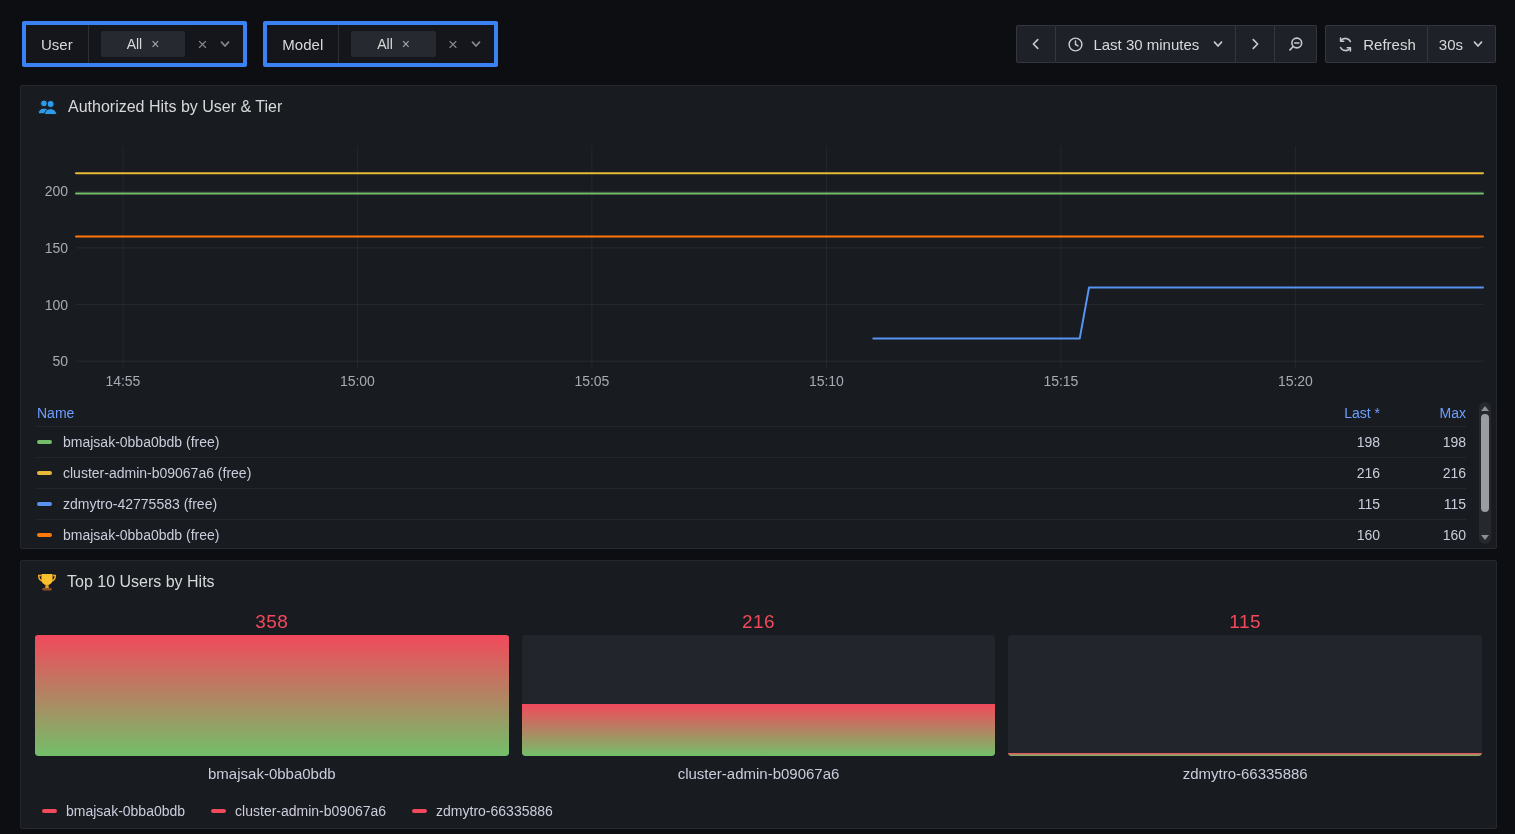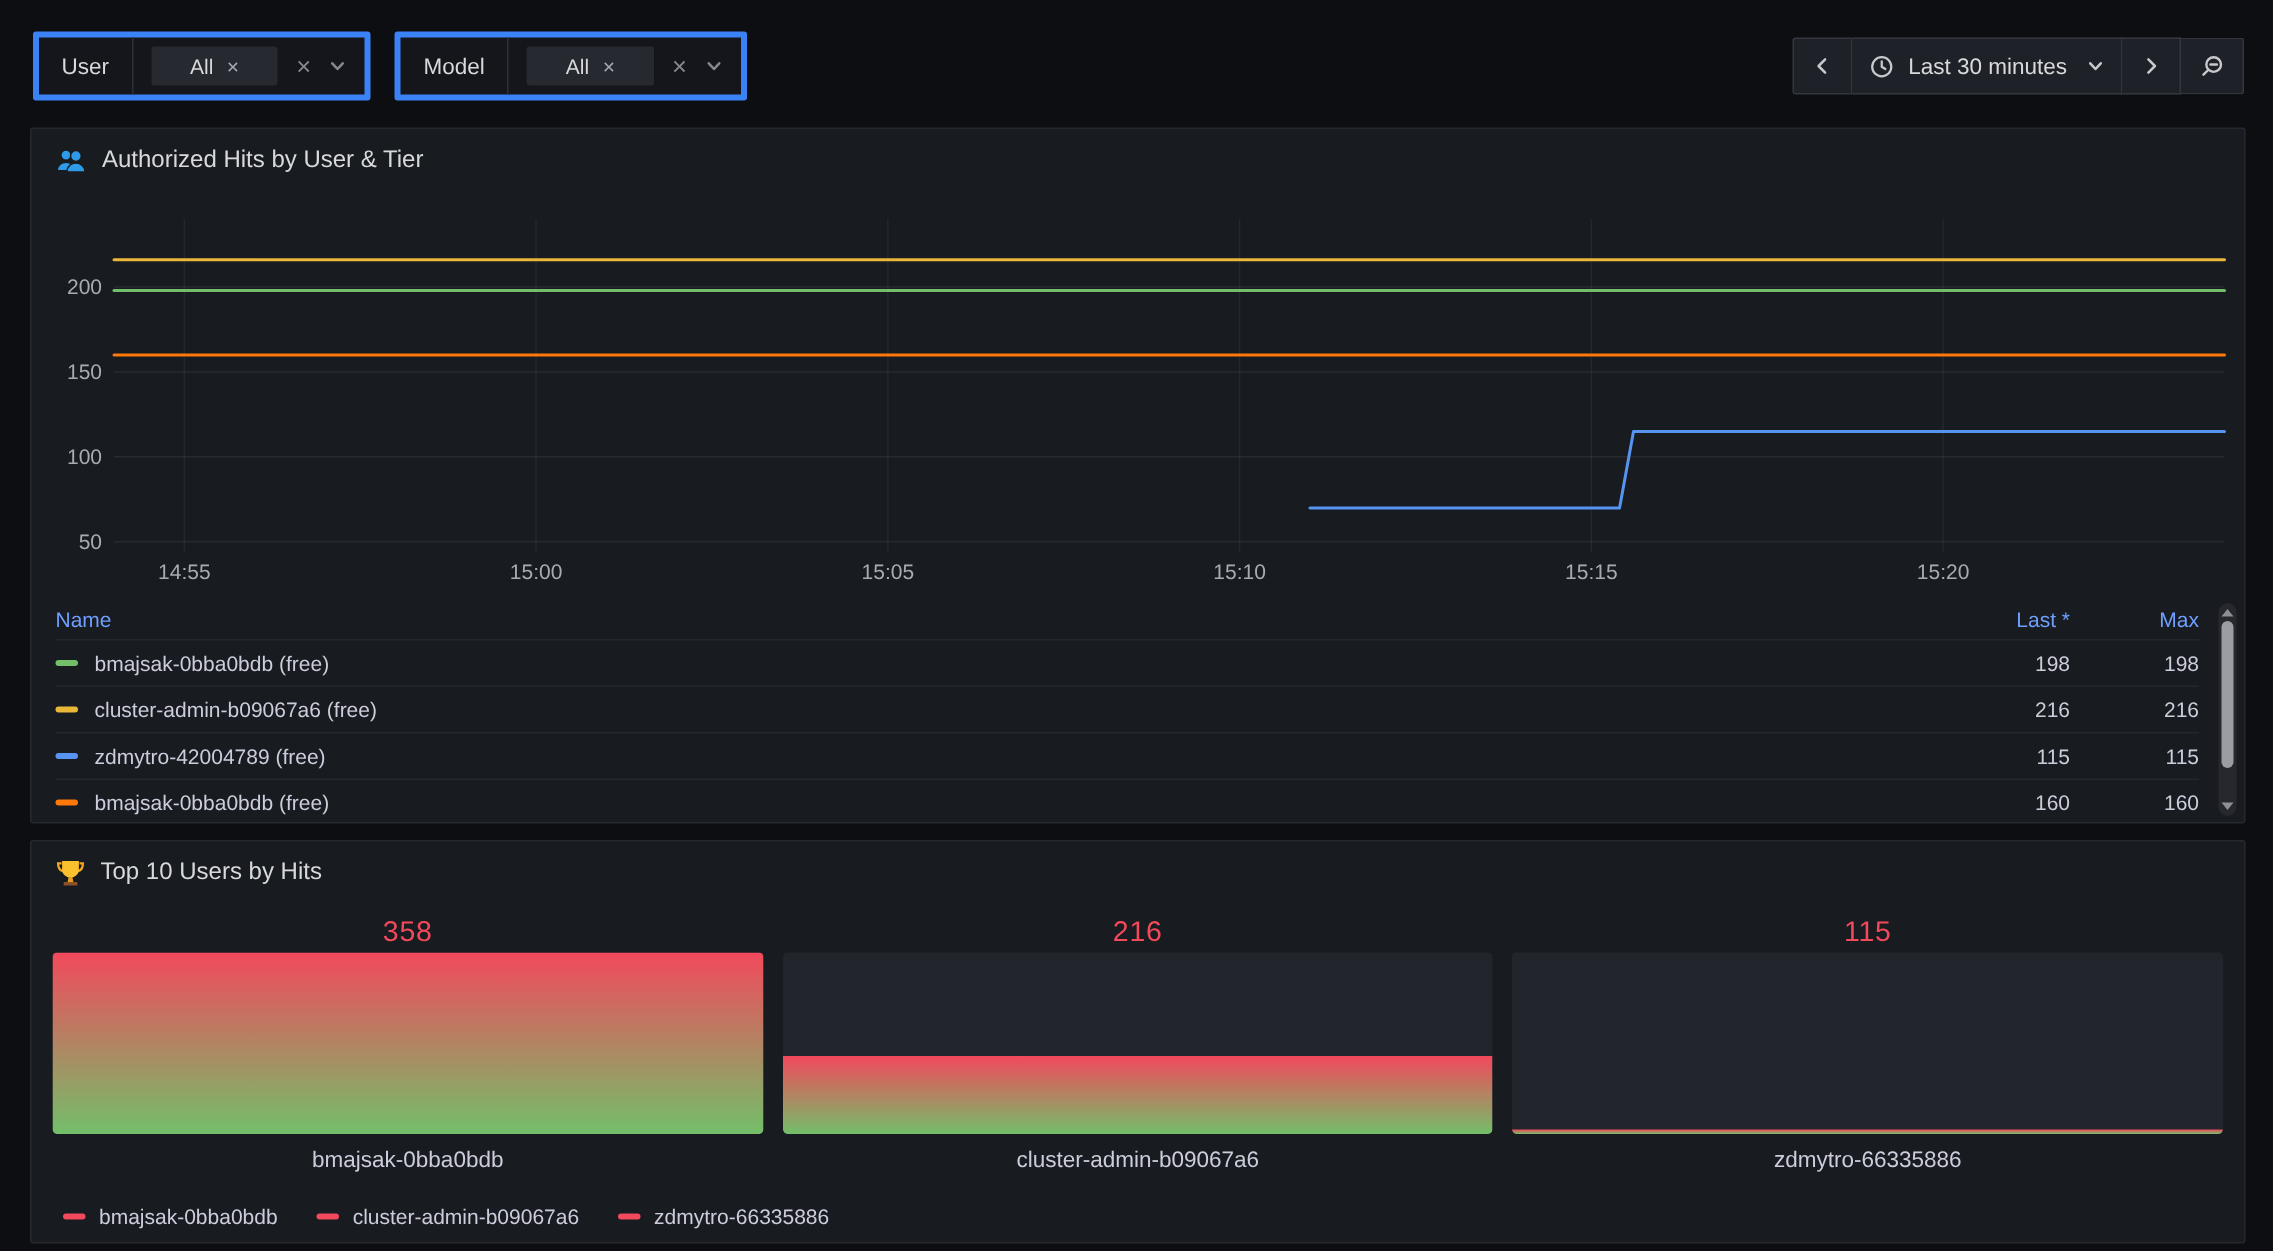--- a/index.html
+++ b/index.html
@@ -117,20 +117,37 @@
           </svg>
       </button>
       <button class="tc-btn square">
         <svg class="ic" width="17" height="17" viewBox="0 0 16 16" fill="none" stroke="#C7C9CF" stroke-width="1.5" stroke-linecap="round">
             <circle cx="9.2" cy="6.6" r="4.6"></circle>
             <path d="M7.2 6.6h4"></path>
             <path d="M5.9 9.9 2.8 13"></path>
           </svg>
       </button>
     </div>
+    <div class="btn-group">
+      <button class="tc-btn">
+        <svg class="ic" width="17" height="17" viewBox="0 0 16 16" fill="none" stroke="#C7C9CF" stroke-width="1.5" stroke-linecap="round" stroke-linejoin="round">
+            <path d="M12.6 5.2A5.2 5.2 0 0 0 3.6 4.6"></path>
+            <path d="M3.4 2v2.9h2.9"></path>
+            <path d="M3.4 10.8a5.2 5.2 0 0 0 9 .6"></path>
+            <path d="M12.6 14v-2.9H9.7"></path>
+          </svg>
+        <span>Refresh</span>
+      </button>
+      <button class="tc-btn">
+        <span>30s</span>
+        <svg class="ic" width="12" height="12" viewBox="0 0 12 12" fill="none" stroke="#C7C9CF" stroke-width="1.7" stroke-linecap="round" stroke-linejoin="round">
+            <path d="M2.5 4.2 6 8l3.5-3.8"></path>
+          </svg>
+      </button>
+    </div>
   </div>
 </div>
 
 <section class="panel" id="panel1">
   <div class="panel-header">
     <svg class="ic" width="21" height="20" viewBox="0 0 21 20">
       <g fill="#2e9be8" stroke="#181b1f" stroke-width="1">
         <circle cx="7" cy="6.4" r="3.4"></circle>
         <path d="M1.2 16.8c0-3.5 2.6-5.7 5.8-5.7s5.8 2.2 5.8 5.7z"></path>
         <circle cx="13.6" cy="7" r="3.6"></circle>
@@ -194,21 +211,21 @@
           <div class="col-name">
             <div class="dash" style="background: rgb(234, 184, 57);"></div>
             <span>cluster-admin-b09067a6 (free)</span>
           </div>
           <div class="col-last">216</div>
           <div class="col-max">216</div>
         </div>
         <div class="lt-row">
           <div class="col-name">
             <div class="dash" style="background: rgb(87, 148, 242);"></div>
-            <span>zdmytro-42004789 (free)</span>
+            <span>zdmytro-42775583 (free)</span>
           </div>
           <div class="col-last">115</div>
           <div class="col-max">115</div>
         </div>
         <div class="lt-row">
           <div class="col-name">
             <div class="dash" style="background: rgb(255, 120, 10);"></div>
             <span>bmajsak-0bba0bdb (free)</span>
           </div>
           <div class="col-last">160</div>

